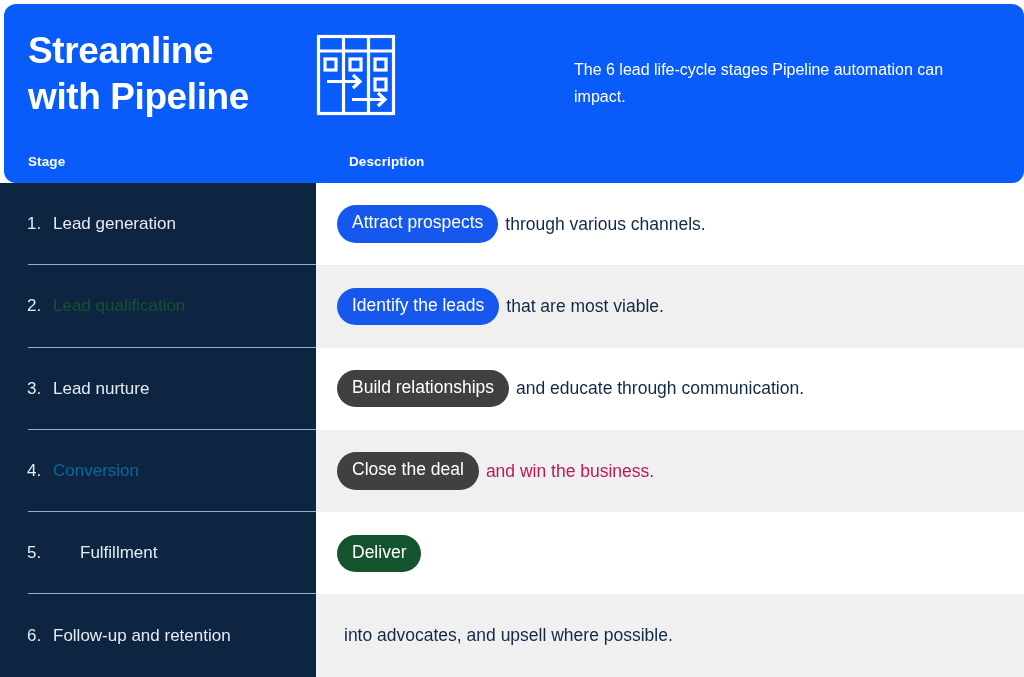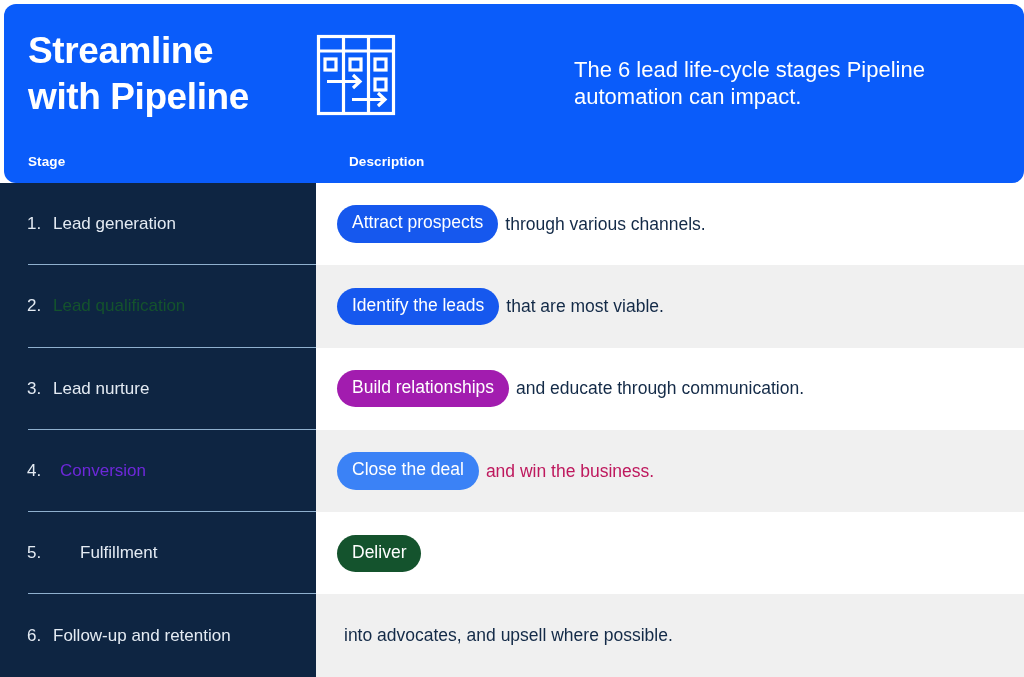--- a/index.html
+++ b/index.html
@@ -42,21 +42,21 @@
   .header-icon{
     position:absolute;
     left:312px;top:30px;
     width:80px;height:82px;
   }
   .subtitle{
     position:absolute;
     left:570px;top:52px;
     width:420px;
     color:#ffffff;
-    font-size:22px;
+    font-size:16px;
     line-height:27px;
     font-weight:400;
   }
   .col-header{
     position:absolute;
     bottom:14px;
     color:#ffffff;
     font-size:13.5px;
     font-weight:bold;
     letter-spacing:0.1px;
@@ -231,35 +231,35 @@
 
     <div class="row">
       <div class="rowbg-stage" style="background: rgb(14, 37, 66);"></div>
       <div class="rowbg-desc"></div>
       <div class="stage-cell">
         <span class="stage-num" style="color: rgb(228, 235, 243);">3.</span>
         <span class="stage-name" style="color: rgb(228, 235, 243);">Lead nurture</span>
       </div>
       <div class="divider" style="background: rgb(143, 176, 206);"></div>
       <div class="desc-cell">
-        <span class="pill" style="background: #a21caf;">Build relationships</span>
+        <span class="pill" style="background: #404040;">Build relationships</span>
         <span class="desc-rest" style="color: rgb(19, 42, 71);">and educate through communication.</span>
       </div>
     </div>
 
     <div class="row alt">
       <div class="rowbg-stage" style="background: rgb(14, 37, 66);"></div>
       <div class="rowbg-desc" style="background: rgb(240, 240, 240);"></div>
       <div class="stage-cell">
         <span class="stage-num" style="color: rgb(228, 235, 243);">4.</span>
-        <span class="stage-name" style="color: #6d28d9; margin-left: 7px;">Conversion</span>
-      </div>
-      <div class="divider" style="background: rgb(143, 176, 206);"></div>
-      <div class="desc-cell">
-        <span class="pill" style="background: #3b82f6;">Close the deal</span>
+        <span class="stage-name" style="color: #0369a1;">Conversion</span>
+      </div>
+      <div class="divider" style="background: rgb(143, 176, 206);"></div>
+      <div class="desc-cell">
+        <span class="pill" style="background: #404040;">Close the deal</span>
         <span class="desc-rest" style="color: #be185d;">and win the business.</span>
       </div>
     </div>
 
     <div class="row">
       <div class="rowbg-stage" style="background: rgb(14, 37, 66);"></div>
       <div class="rowbg-desc"></div>
       <div class="stage-cell">
         <span class="stage-num" style="color: rgb(228, 235, 243);">5.</span>
         <span class="stage-name" style="color: rgb(228, 235, 243); margin-left: 27px;">Fulfillment</span>

